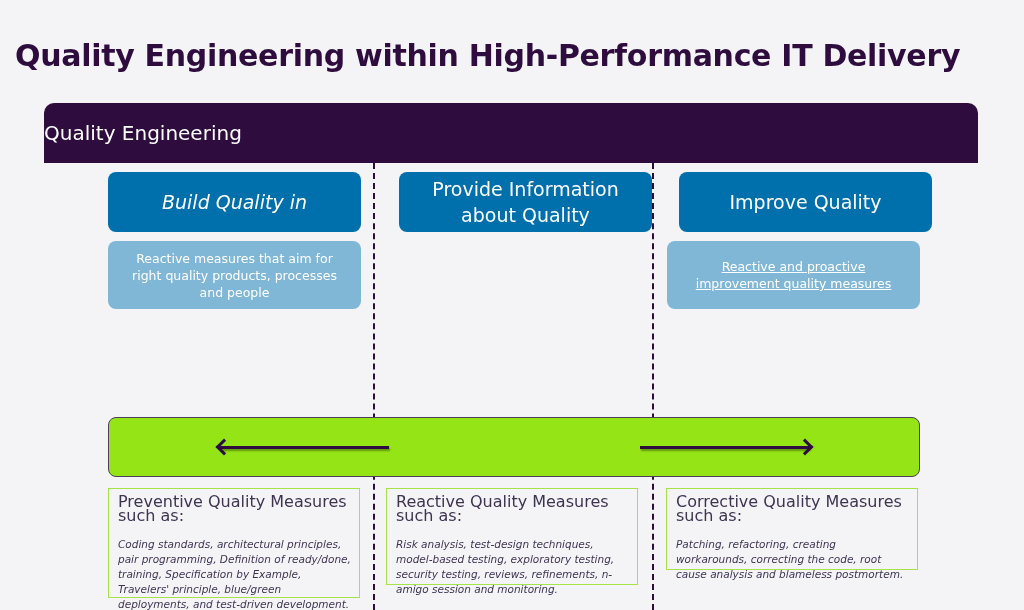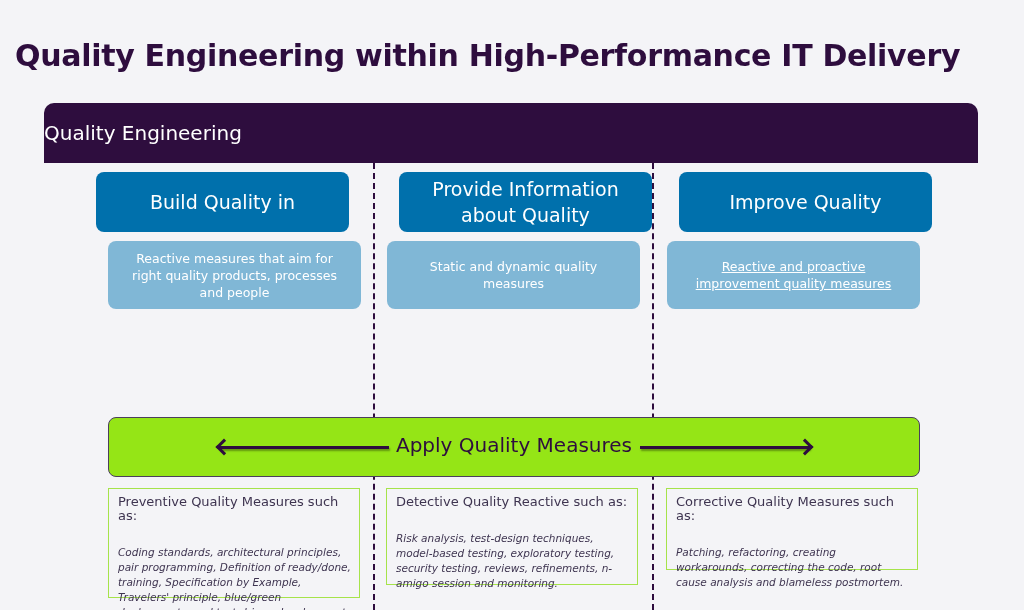--- a/index.html
+++ b/index.html
@@ -66,71 +66,67 @@
     width: 9px; height: 9px;
     border-right: 3px solid #2e0d3e; border-top: 3px solid #2e0d3e;
     transform: rotate(45deg);
   }
 
   .measure-box {
     position: absolute; top: 488px; width: 252px;
     border: 1.5px solid #a6e34a; background: #f4f4f7;
     padding: 6px 8px 6px 9px; color: #3e3450;
   }
-  .measure-title { font-size: 13px; line-height: 14px; margin-bottom: 22px; }
+  .measure-title { font-size: 16px; line-height: 14px; margin-bottom: 14px; }
   .measure-items { font-size: 10.5px; line-height: 15px; font-style: italic; }
 </style>
 </head>
 <body>
 
 <div id="stage">
 
   <div class="page-title">Quality Engineering within High-Performance IT Delivery</div>
 
   <div class="qe-banner">
     <span>Quality Engineering</span>
   </div>
 
   <div class="divider" style="left:373px;"></div>
   <div class="divider" style="left:652px;"></div>
 
-  <div class="pillar-head" style="left:96px;">
+  <div class="pillar-head" style="left:108px;font-style:italic;">
     <span>Build Quality in</span>
   </div>
   <div class="pillar-desc" style="left:108px;">
     <span>Reactive measures that aim for right quality products, processes and people</span>
   </div>
 
   <div class="pillar-head" style="left:387px;margin-left:12px;">
     <span style="padding:0 18px;">Provide Information about Quality</span>
-  </div>
-  <div class="pillar-desc" style="left:387px;">
-    <span style="padding:0 22px;">Static and dynamic quality measures</span>
   </div>
 
   <div class="pillar-head" style="left:667px;margin-left:12px;">
     <span>Improve Quality</span>
   </div>
   <div class="pillar-desc" style="left:667px;">
     <span style="padding:0 4px;text-decoration:underline;">Reactive and proactive improvement quality measures</span>
   </div>
 
   <div class="apply-bar">
     <div class="arrow arrow-left"></div>
-    <div class="apply-label">Apply Quality Measures</div>
     <div class="arrow arrow-right"></div>
   </div>
 
   <div class="measure-box" style="left:108px; height:110px;">
     <div class="measure-title">Preventive Quality Measures such as:</div>
     <div class="measure-items">Coding standards, architectural principles, pair programming, Definition of ready/done, training, Specification by Example, Travelers' principle, blue/green deployments, and test-driven development.</div>
   </div>
 
   <div class="measure-box" style="left:386px; height:97px;">
-    <div class="measure-title">Detective Quality Reactive such as:</div>
+    <div class="measure-title">Reactive Quality Measures such as:</div>
     <div class="measure-items">Risk analysis, test-design techniques, model-based testing, exploratory testing, security testing, reviews, refinements, n-amigo session and monitoring.</div>
   </div>
 
   <div class="measure-box" style="left:666px; height:82px;">
     <div class="measure-title">Corrective Quality Measures such as:</div>
     <div class="measure-items">Patching, refactoring, creating workarounds, correcting the code, root cause analysis and blameless postmortem.</div>
   </div>
 
 </div>
 

